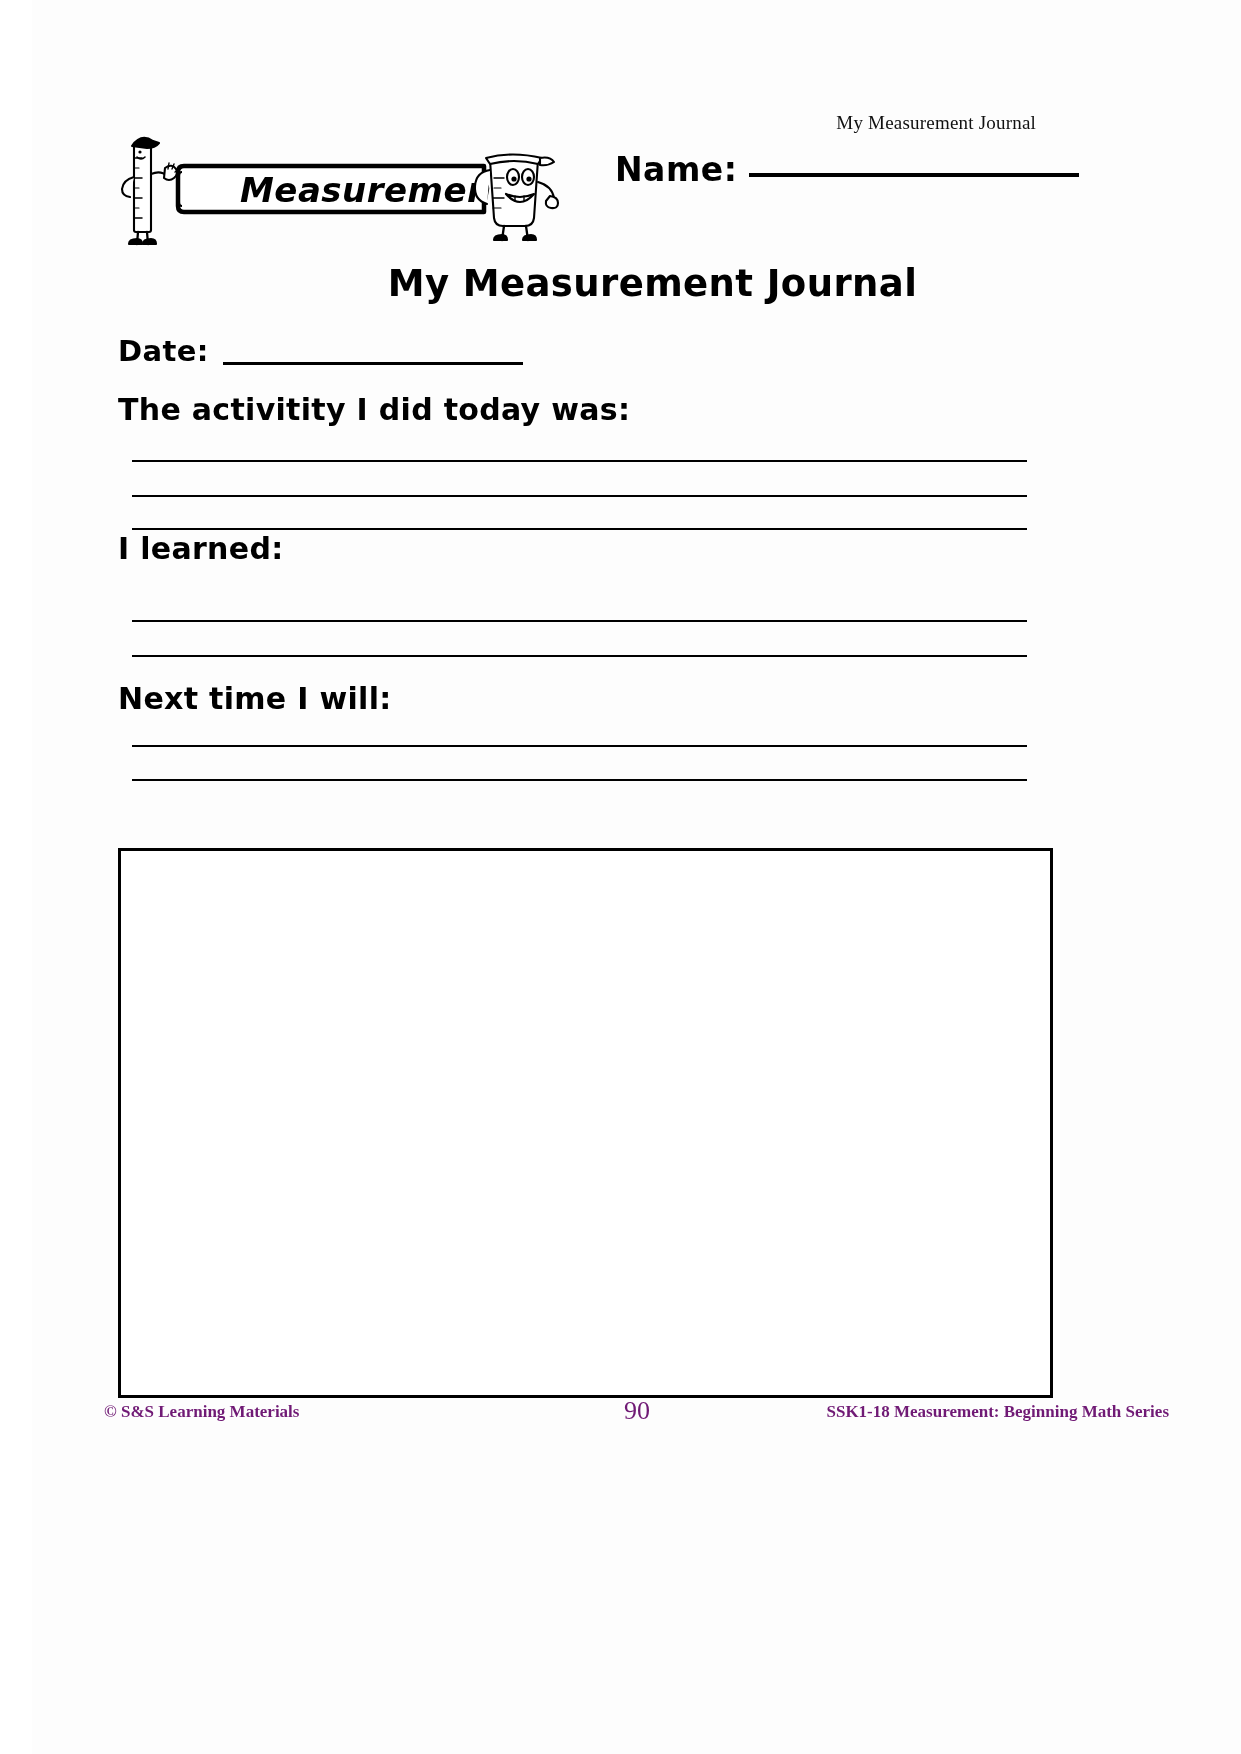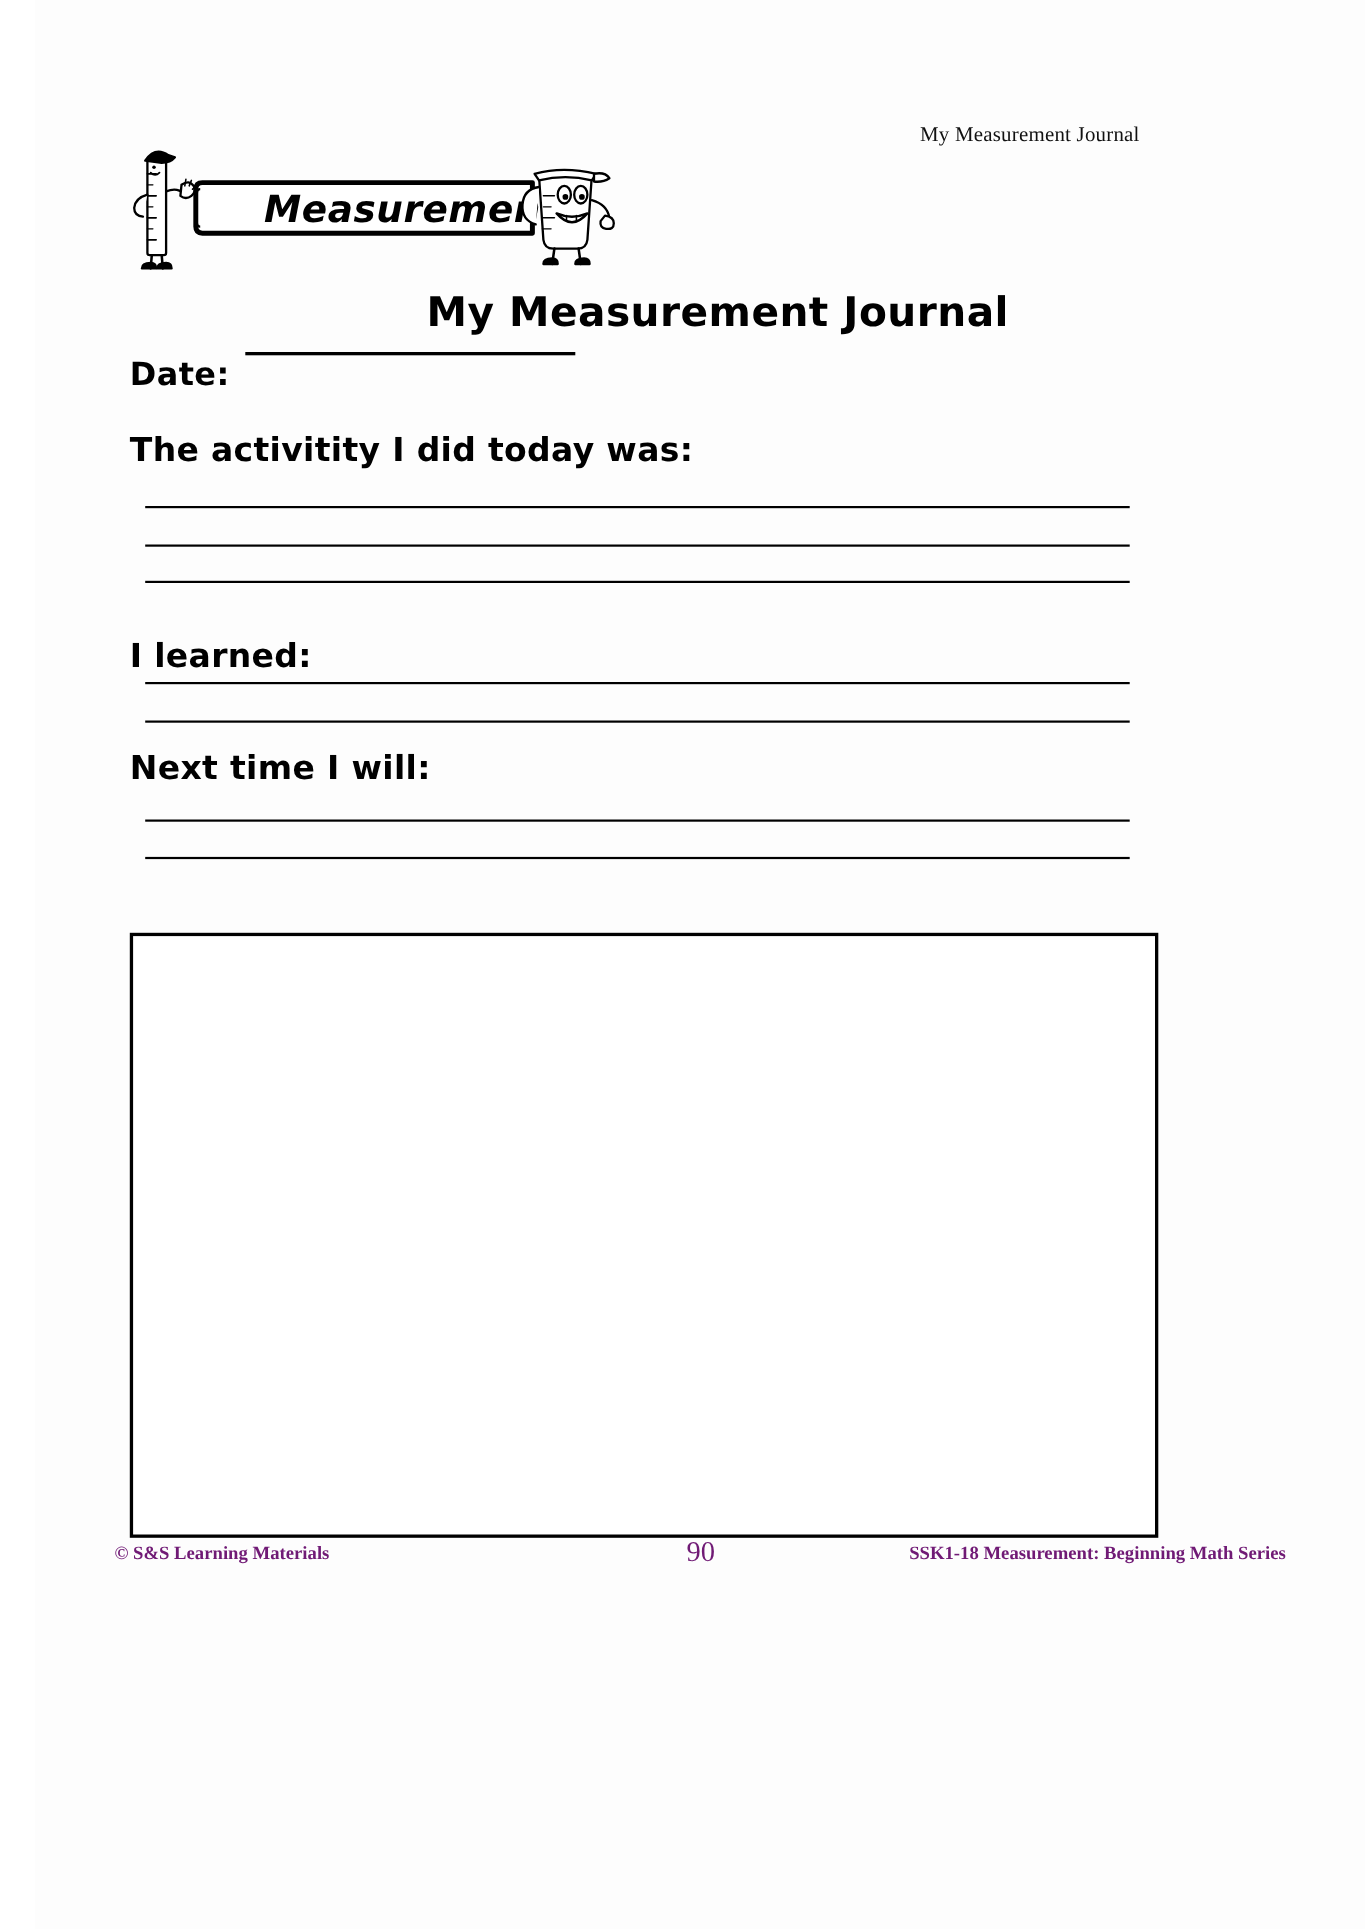--- a/index.html
+++ b/index.html
@@ -79,23 +79,23 @@
     font-size: 37px;
     font-weight: 700;
     letter-spacing: .4px;
     font-family: "DejaVu Sans", sans-serif;
   }
 
   
   .date-row {
     position: absolute;
     left: 86px;
-    top: 323px;
+    top: 334px;
     display: flex;
-    align-items: flex-start;
+    align-items: flex-end;
     white-space: nowrap;
   }
   .date-label {
     font-size: 29px;
     font-weight: 700;
     letter-spacing: .4px;
     font-family: "DejaVu Sans", sans-serif;
   }
   .date-rule {
     width: 300px;
@@ -110,21 +110,21 @@
   .prompt {
     position: absolute;
     left: 86px;
     font-size: 30px;
     font-weight: 700;
     letter-spacing: .3px;
     font-family: "DejaVu Sans", sans-serif;
     white-space: nowrap;
   }
   .p-activity { top: 392px; }
-  .p-learned  { top: 579px; }
+  .p-learned  { top: 531px; }
   .p-next     { top: 681px; }
   .p-picture  { top: 803px; }
 
   
   .rule {
     position: absolute;
     left: 100px;
     width: 895px;
     height: 0;
     border-bottom: 2.5px solid #000;
@@ -258,20 +258,24 @@
         <path d="M438 74 q8 1 8 7 q0 6 -7 5 q-6 -1 -5 -7 z" fill="#fff"></path>
 
         <path d="M392 104 l-2 14 M414 104 l2 14" stroke-width="2.3"></path>
 
         <path d="M382 118 q0 -5 8 -5 q5 0 5 5 z" fill="#000" stroke="#000"></path>
         <path d="M411 118 q0 -5 8 -5 q5 0 5 5 z" fill="#000" stroke="#000"></path>
       </g>
     </svg>
   </div>
 
+  <div class="name-row">
+    <span class="name-label">Name:</span>
+    <span class="name-rule"></span>
+  </div>
 
   <div class="doc-title">My Measurement Journal</div>
 
   <div class="date-row">
     <span class="date-label">Date:</span>
     <span class="date-rule"></span>
   </div>
 
   <div class="prompt p-activity">The activitity I did today was:</div>
   <div class="rule r1"></div>

